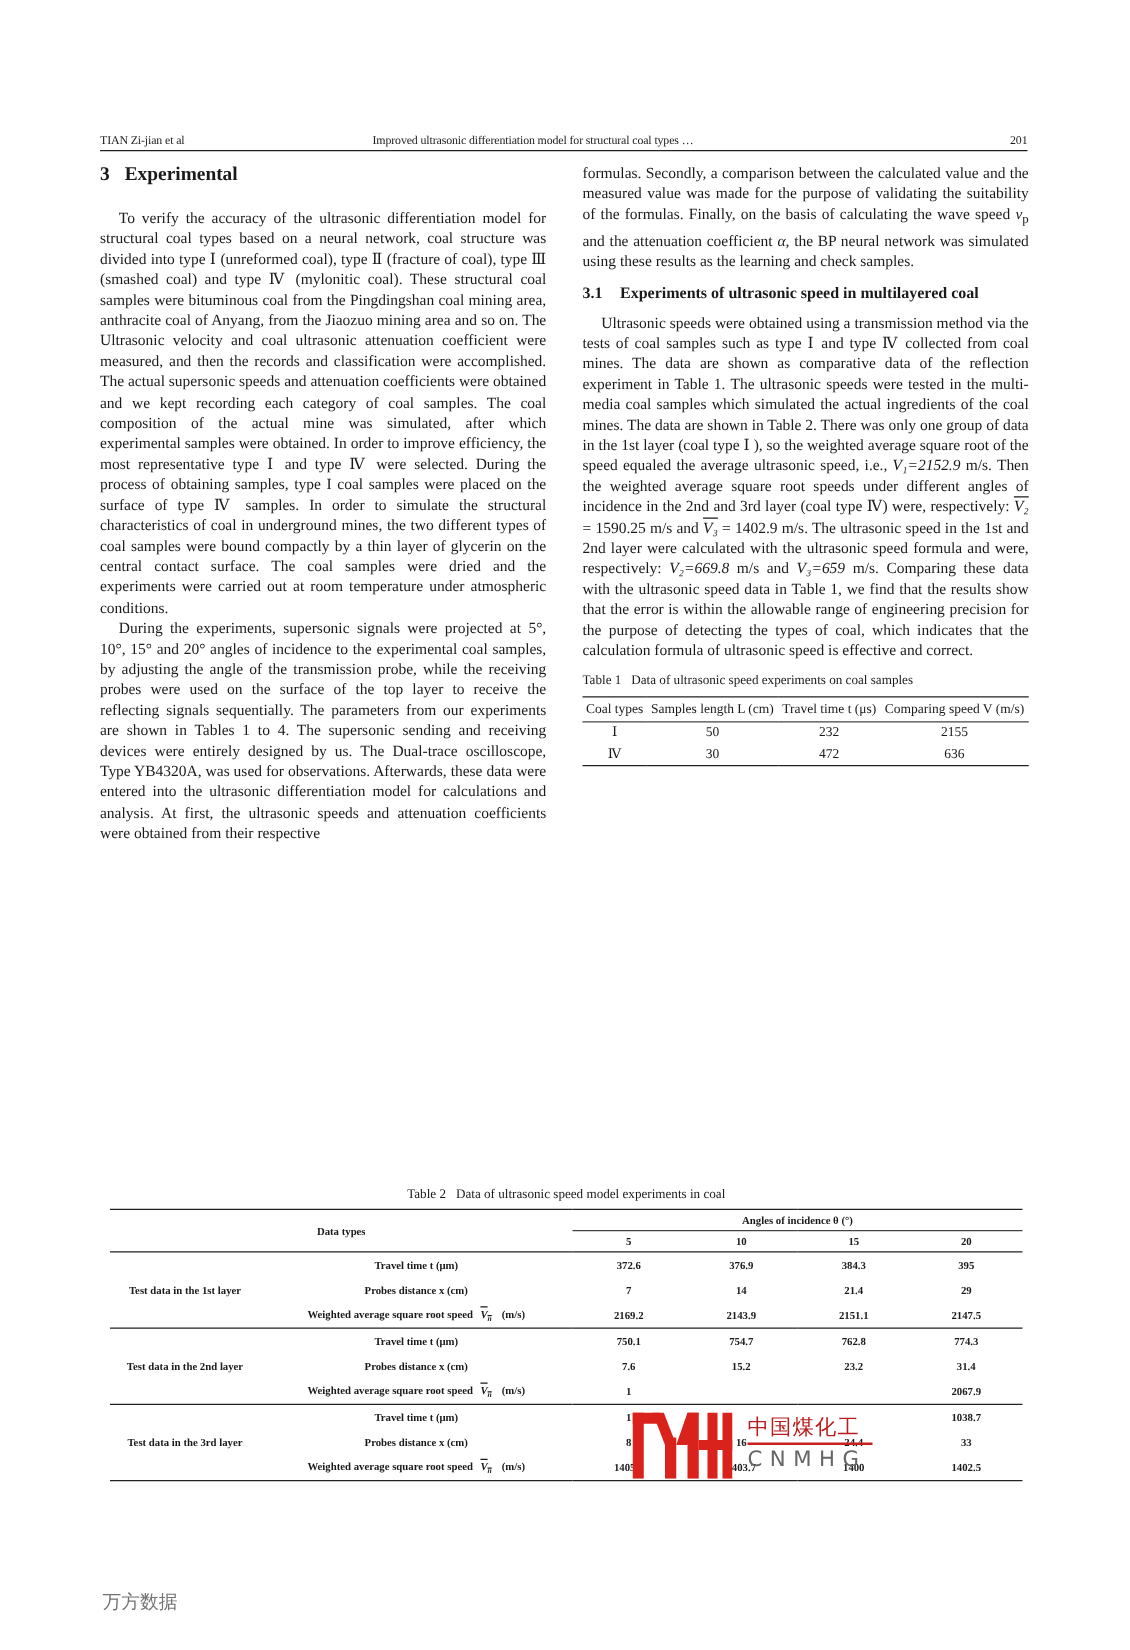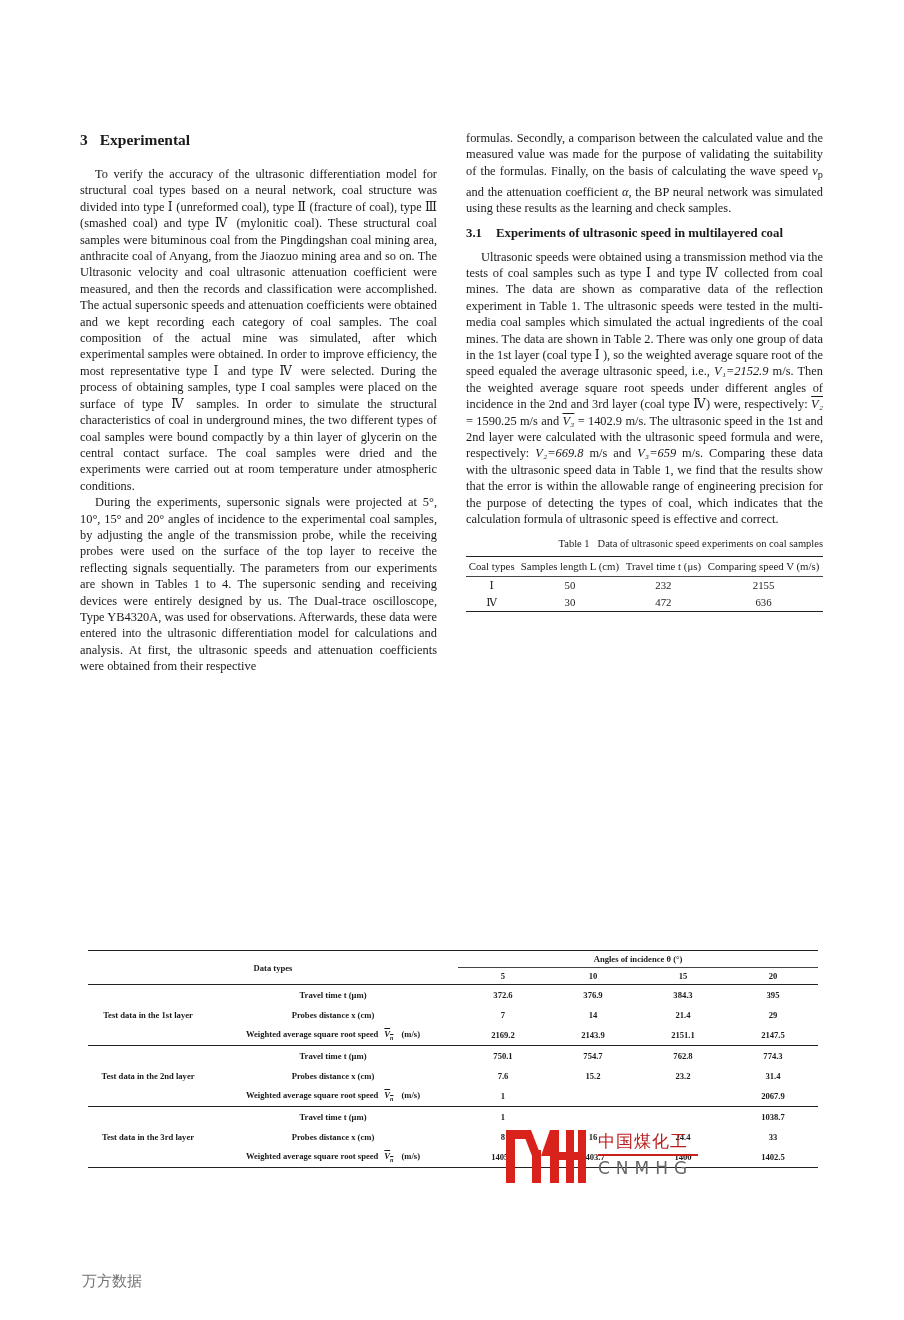--- a/index.html
+++ b/index.html
@@ -15,21 +15,21 @@
   .col { position: absolute; top: 130px; width: 357px; font-size: 12.4px; line-height: 16.4px; text-align: justify; }
   .col.left { left: 80px; }
   .col.right { left: 466px; }
   .col p { margin: 0; text-indent: 15px; }
   .col p.noindent { text-indent: 0; }
   h2.sec { font-size: 15.5px; font-weight: bold; margin: 0 0 16px 0; line-height: 20px; }
   h2.sec .num { margin-right: 12px; }
   h3.subsec { font-size: 12.8px; font-weight: bold; margin: 9px 0 8px 0; line-height: 15px; display: flex; }
   h3.subsec .num { width: 30px; flex: 0 0 30px; }
 
-  .tcap { text-align: right; font-size: 10.5px; line-height: 13px; margin: 10px 0 6px 0; font-family: Liberation Serif, serif; }
+  .tcap { text-align: left; font-size: 10.5px; line-height: 13px; margin: 10px 0 6px 0; font-family: Liberation Serif, serif; }
   .tcap .lab { margin-right: 8px; }
   table.t1 { width: 100%; border-collapse: collapse; font-size: 10.8px; line-height: 13px; }
   table.t1 thead tr:first-child th { border-top: 1.6px solid #222; }
   table.t1 th { font-weight: normal; padding: 3px 2px; text-align: center; border-bottom: 0.8px solid #444; }
   table.t1 td { text-align: center; padding: 2px 2px; }
   table.t1 tbody tr:last-child td { border-bottom: 1.6px solid #222; }
 
   .t2wrap { position: absolute; left: 88px; top: 950px; width: 730px; }
   .t2cap { text-align: center; font-size: 10.5px; margin-bottom: 6px; }
   .t2cap .lab { margin-right: 8px; }
@@ -54,20 +54,25 @@
   .wm-line { position: absolute; left: 92px; top: 24px; width: 100px; height: 1.5px; background: #c8201d; }
   .wm-en { position: absolute; left: 92px; top: 28px; font-family: "DejaVu Sans", sans-serif; font-size: 17px; color: #666; letter-spacing: 6px; }
 
   .footer-mark { position: absolute; left: 82px; top: 1272px; font-family: "DejaVu Sans", sans-serif; font-size: 15px; color: #737373; }
 </style>
 </head>
 <body>
 
 <div class="page">
 
+  <div class="running-head">
+    <span>TIAN Zi-jian et al</span>
+    <span class="title">Improved ultrasonic differentiation model for structural coal types …</span>
+    <span>201</span>
+  </div>
 
   <div class="col left">
     <h2 class="sec">
       <span class="num">3</span><span>Experimental</span>
     </h2>
     <p>To verify the accuracy of the ultrasonic differentiation model for structural coal types based on a neural network, coal structure was divided into type Ⅰ (unreformed coal), type Ⅱ (fracture of coal), type Ⅲ (smashed coal) and type Ⅳ (mylonitic coal). These structural coal samples were bituminous coal from the Pingdingshan coal mining area, anthracite coal of Anyang, from the Jiaozuo mining area and so on. The Ultrasonic velocity and coal ultrasonic attenuation coefficient were measured, and then the records and classification were accomplished. The actual supersonic speeds and attenuation coefficients were obtained and we kept recording each category of coal samples. The coal composition of the actual mine was simulated, after which experimental samples were obtained. In order to improve efficiency, the most representative type Ⅰ and type Ⅳ were selected. During the process of obtaining samples, type I coal samples were placed on the surface of type Ⅳ samples. In order to simulate the structural characteristics of coal in underground mines, the two different types of coal samples were bound compactly by a thin layer of glycerin on the central contact surface. The coal samples were dried and the experiments were carried out at room temperature under atmospheric conditions.</p>
     <p>During the experiments, supersonic signals were projected at 5°, 10°, 15° and 20° angles of incidence to the experimental coal samples, by adjusting the angle of the transmission probe, while the receiving probes were used on the surface of the top layer to receive the reflecting signals sequentially. The parameters from our experiments are shown in Tables 1 to 4. The supersonic sending and receiving devices were entirely designed by us. The Dual-trace oscilloscope, Type YB4320A, was used for observations. Afterwards, these data were entered into the ultrasonic differentiation model for calculations and analysis. At first, the ultrasonic speeds and attenuation coefficients were obtained from their respective</p>
   </div>
 
   <div class="col right">
@@ -103,20 +108,23 @@
           <td>Ⅳ</td>
           <td>30</td>
           <td>472</td>
           <td>636</td>
         </tr>
       </tbody>
     </table>
   </div>
 
   <div class="t2wrap">
+    <div class="t2cap">
+      <span class="lab">Table 2</span><span>Data of ultrasonic speed model experiments in coal</span>
+    </div>
     <table class="t2">
       <thead>
         <tr class="toprule">
           <th colspan="2" rowspan="2" style="border-bottom:1.2px solid #222;">Data types</th>
           <th colspan="4" class="angle-head">Angles of incidence θ (°)</th>
         </tr>
         <tr class="angles">
           <th>5</th>
           <th>10</th>
           <th>15</th>

